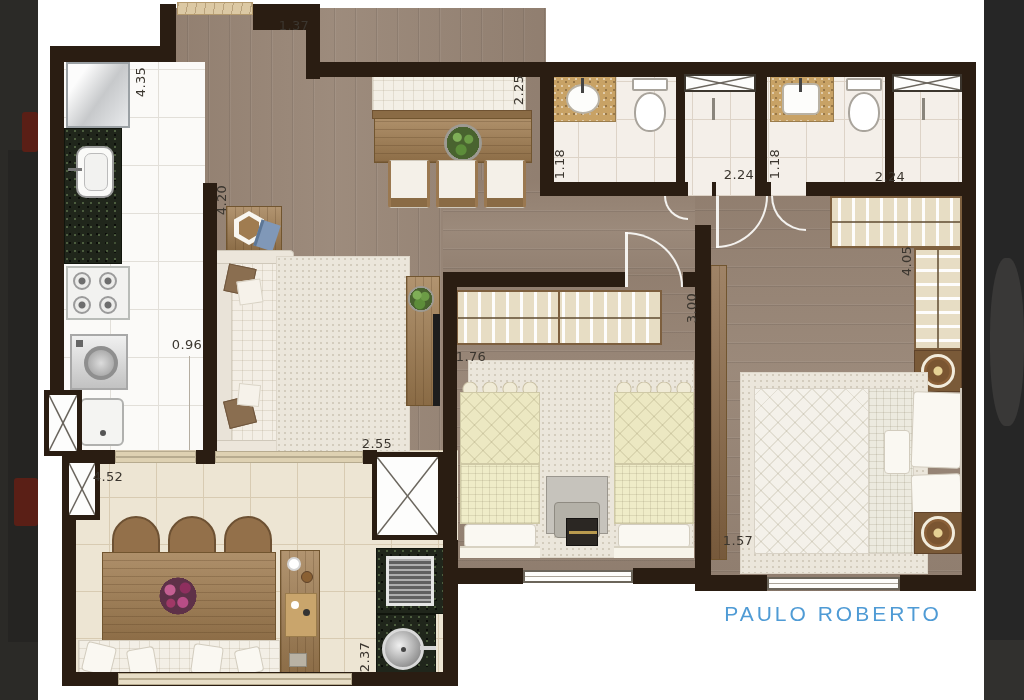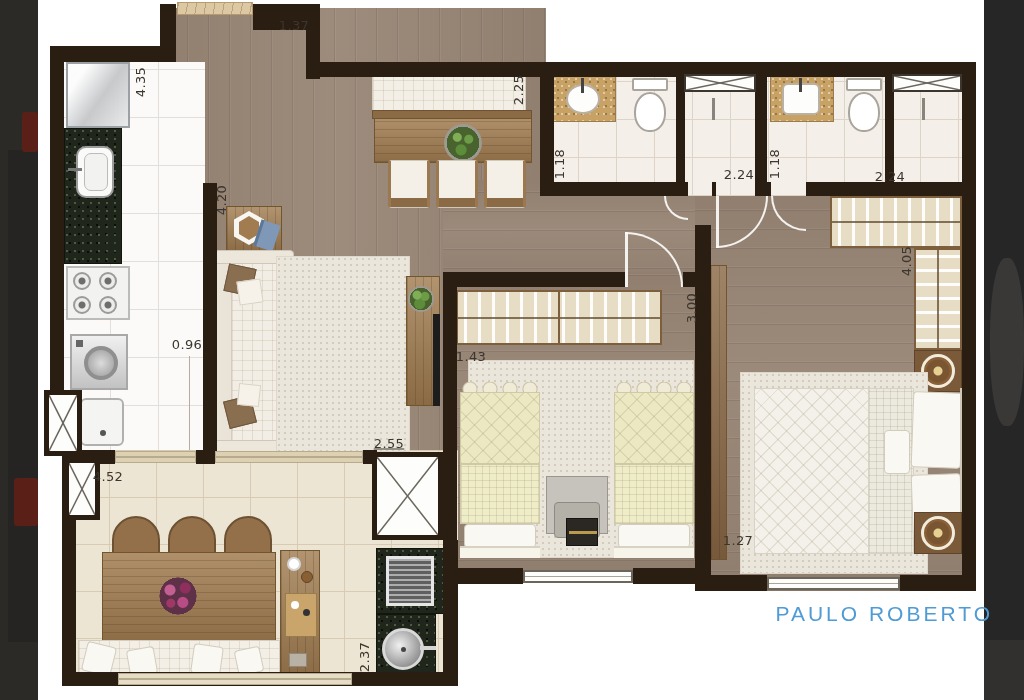--- a/index.html
+++ b/index.html
@@ -94,21 +94,21 @@
     background-image:linear-gradient(180deg, transparent 44%, #aaa499 44% 56%, transparent 56%); }
   .arc { position:absolute; border:0 solid rgba(252,252,250,.92); z-index:6; }
   .leaf { position:absolute; background:rgba(252,252,250,.92); z-index:6; }
 
   
   .dim { position:absolute; z-index:7; font-size:13px; color:#3b362f; letter-spacing:.4px;
     white-space:nowrap; transform:translate(-50%,-50%); }
   .dim.v { transform:translate(-50%,-50%) rotate(-90deg); }
 
   
-  .logo { position:absolute; right:31px; top:602px; width:320px; text-align:right; z-index:10; }
+  .logo { position:absolute; right:31px; top:602px; width:320px; text-align:center; z-index:10; }
   .logo-top { font-family:"Liberation Sans", sans-serif; font-size:21px; letter-spacing:3px;
     color:#4f9bd5; font-weight:400; }
   .logo-main { font-family:"Liberation Sans", sans-serif; font-size:48px; font-weight:700;
     letter-spacing:0.5px; color:#1767a9; line-height:0.98; }
   .logo-accent { color:#4f9bd5; }
 
   .plantc { position:absolute; border-radius:50%; z-index:3;
     background:radial-gradient(circle at 35% 35%, #7fae57 4px, transparent 5px),
                radial-gradient(circle at 65% 40%, #6c9c46 4px, transparent 5px),
                radial-gradient(circle at 45% 68%, #5d8d3a 5px, transparent 6px),
@@ -360,25 +360,25 @@
 
   <span class="dim" style="left:294px;top:25px;">1.37</span>
   <span class="dim v" style="left:140px;top:82px;">4.35</span>
   <span class="dim v" style="left:518px;top:90px;">2.25</span>
   <span class="dim v" style="left:559px;top:164px;">1.18</span>
   <span class="dim" style="left:739px;top:174px;">2.24</span>
   <span class="dim v" style="left:774px;top:164px;">1.18</span>
   <span class="dim" style="left:890px;top:176px;">2.24</span>
   <span class="dim v" style="left:221px;top:200px;">4.20</span>
   <span class="dim" style="left:187px;top:344px;">0.96</span>
-  <span class="dim" style="left:471px;top:356px;">1.43</span>
+  <span class="dim" style="left:471px;top:356px;">1.76</span>
   <span class="dim v" style="left:691px;top:308px;">3.00</span>
   <span class="dim v" style="left:906px;top:261px;">4.05</span>
-  <span class="dim" style="left:389px;top:443px;text-decoration:underline;">2.55</span>
-  <span class="dim" style="left:738px;top:540px;">1.27</span>
+  <span class="dim" style="left:377px;top:443px;">2.55</span>
+  <span class="dim" style="left:738px;top:540px;">1.57</span>
   <span class="dim" style="left:108px;top:476px;">4.52</span>
   <span class="dim v" style="left:364px;top:657px;">2.37</span>
 
   <div class="logo">
     <div class="logo-top">PAULO ROBERTO</div>
   </div>
 
 </div>
 
 </body></html>

